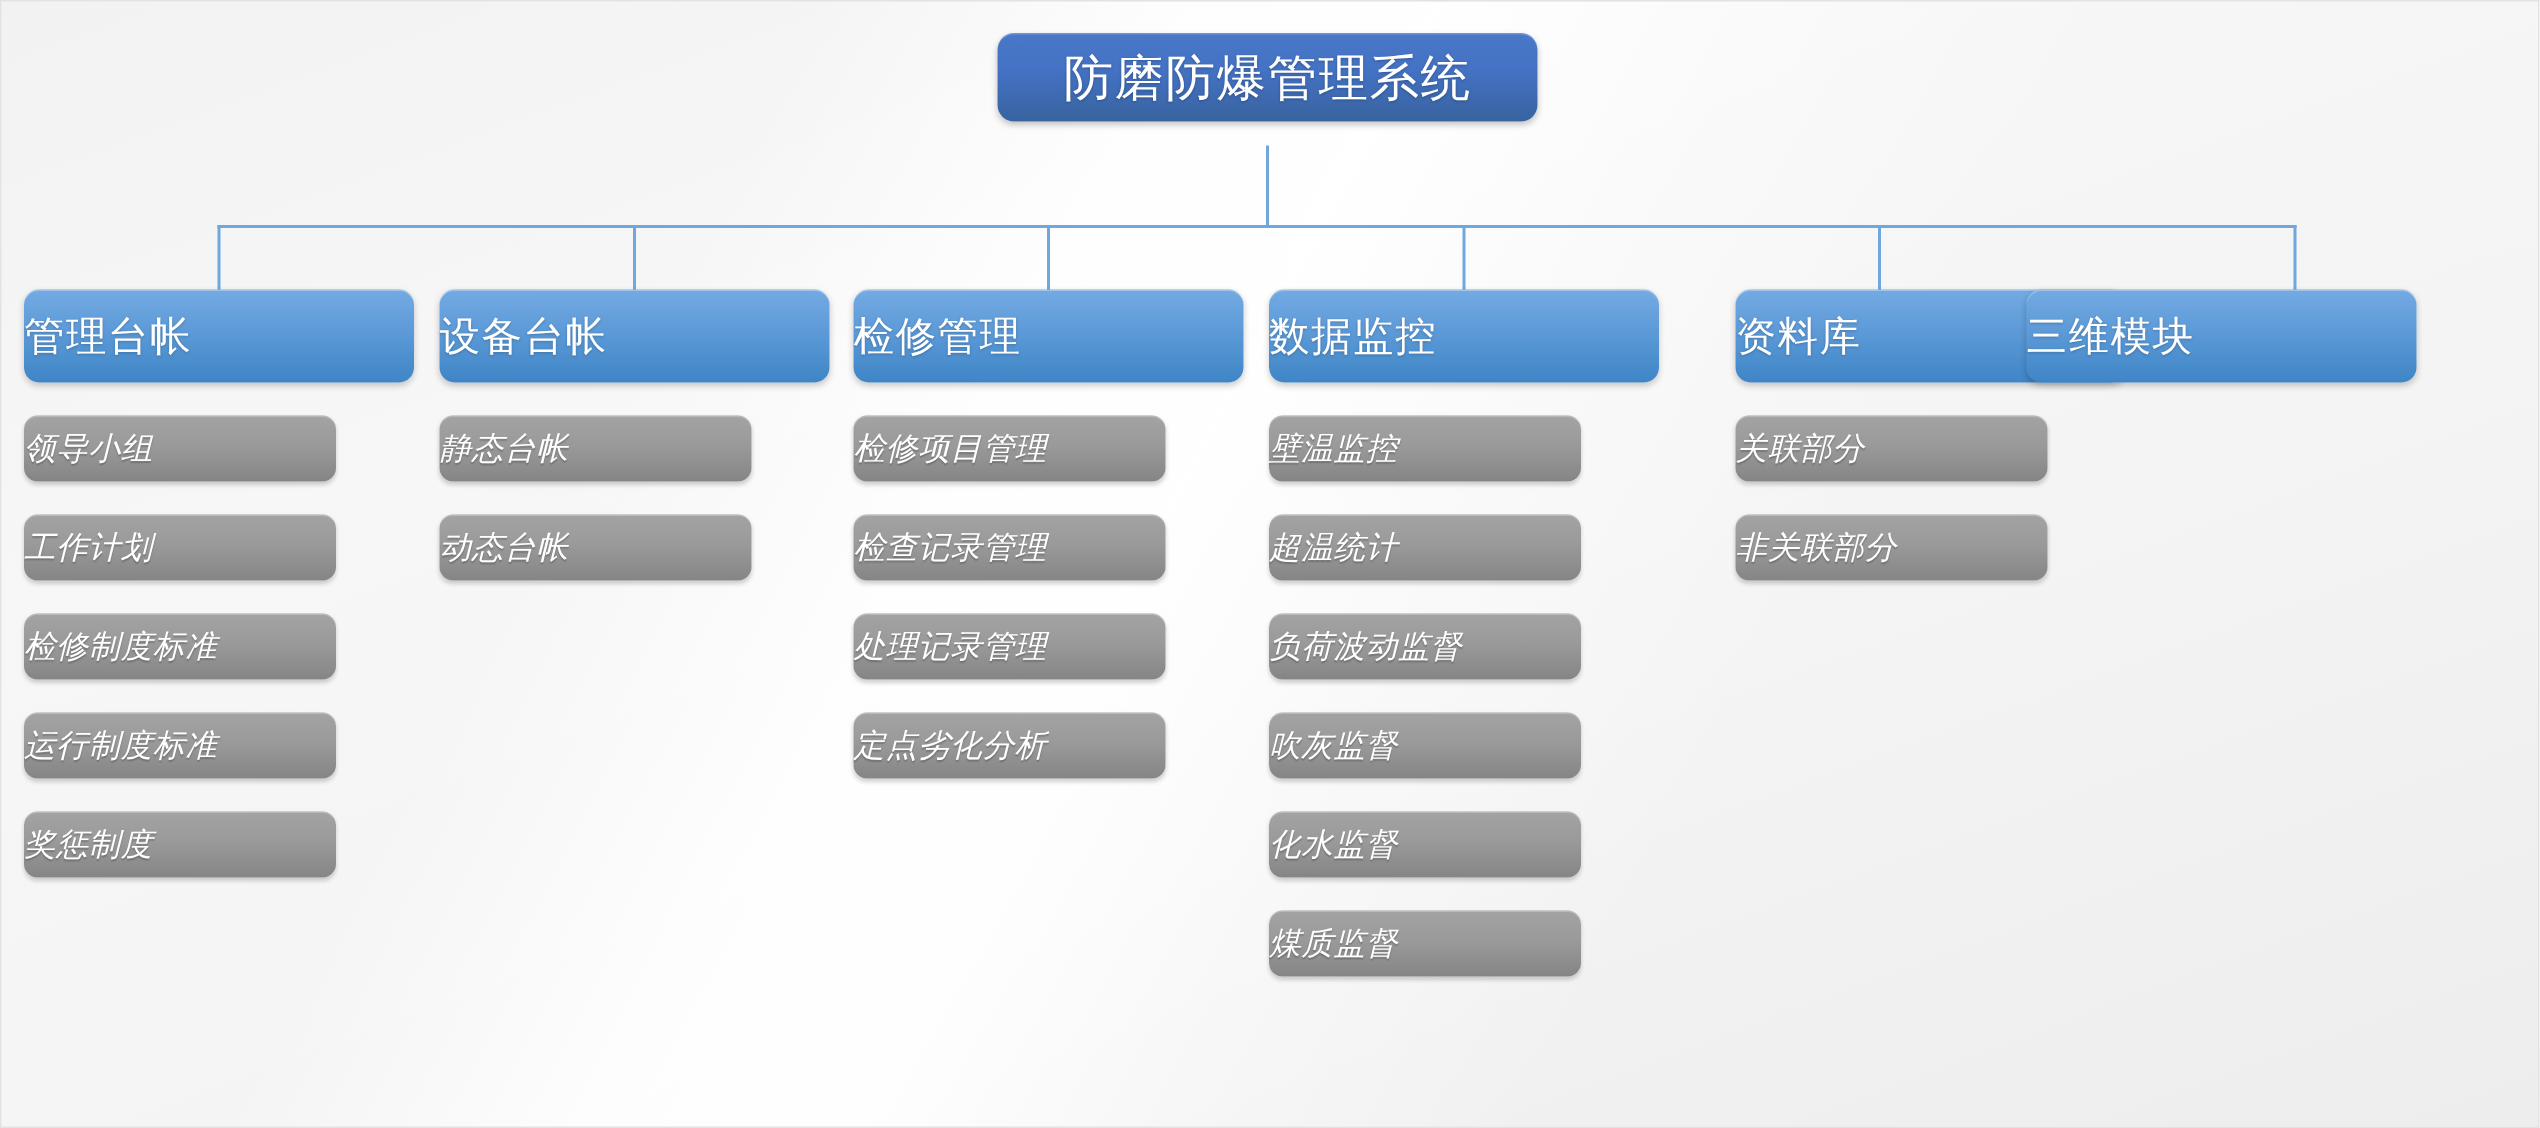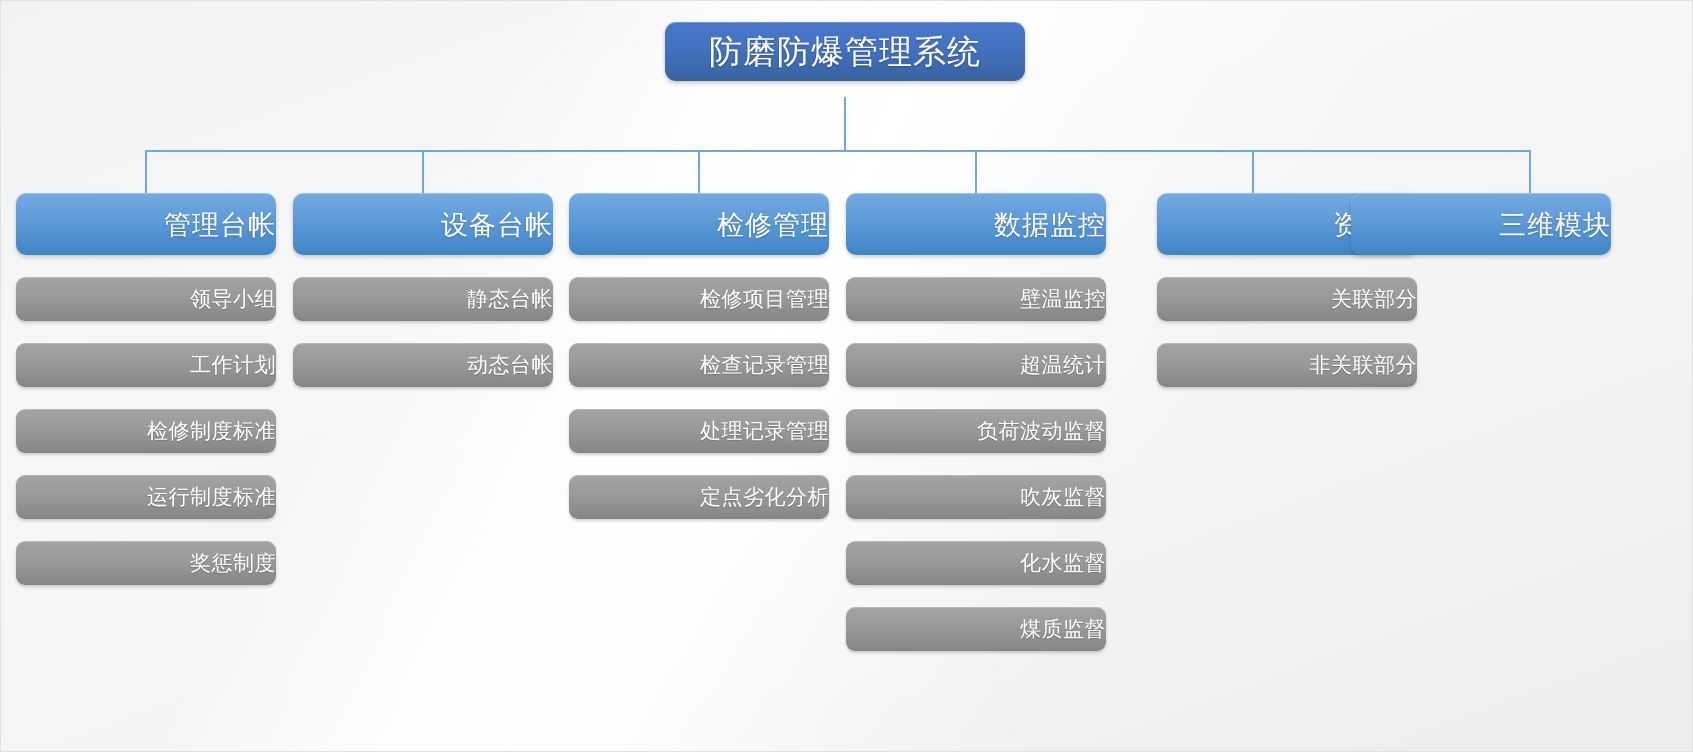--- a/index.html
+++ b/index.html
@@ -79,48 +79,49 @@
   .col-5 { left: 1350px; }
 
   .branch-node {
     width: 260px;
     height: 62px;
     border-radius: 10px;
     background: linear-gradient(180deg, #74aae2 0%, #5f9cd9 40%, #3f85c6 100%);
     box-shadow: 0 2px 4px rgba(0,0,0,0.20), inset 0 1px 0 rgba(255,255,255,0.30);
     display: flex;
     align-items: center;
-    justify-content: flex-end;
+    justify-content: flex-start;
     box-sizing: border-box;
   }
   .branch-node .node-label {
     color: #ffffff;
     font-size: 27px;
     letter-spacing: 1px;
     line-height: 1;
     text-shadow: 0 1px 2px rgba(0,0,0,0.22);
     white-space: nowrap;
   }
 
   .leaf-list {
     margin-top: 22px;
     display: flex;
     flex-direction: column;
     gap: 22px;
   }
   .leaf-node {
-    width: 260px;
+    width: 208px;
     height: 44px;
     border-radius: 9px;
     background: linear-gradient(180deg, #a3a3a3 0%, #9a9a9a 45%, #858585 100%);
     box-shadow: 0 2px 3px rgba(0,0,0,0.18), inset 0 1px 0 rgba(255,255,255,0.24);
     display: flex;
     align-items: center;
-    justify-content: flex-end;
+    justify-content: flex-start;
     box-sizing: border-box;
+    font-style: italic;
   }
   .leaf-node .node-label {
     color: #ffffff;
     font-size: 21px;
     letter-spacing: 0.5px;
     line-height: 1;
     text-shadow: 0 1px 1px rgba(0,0,0,0.22);
     white-space: nowrap;
   }
 </style>

